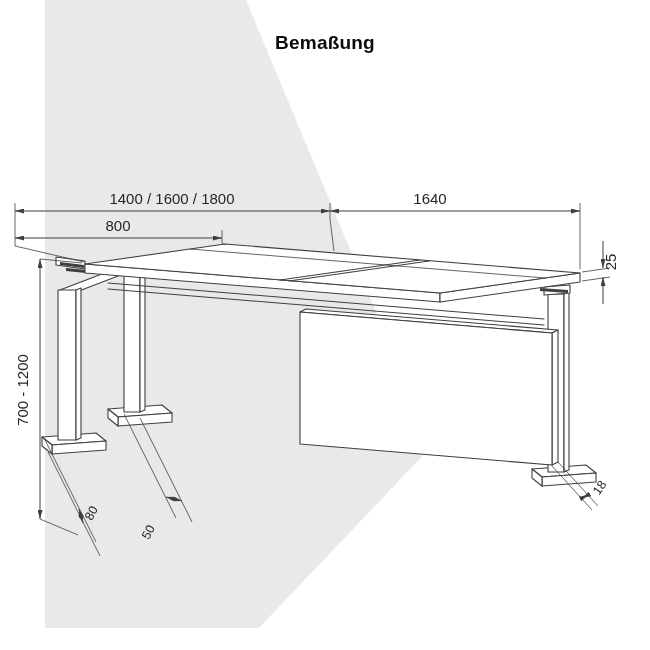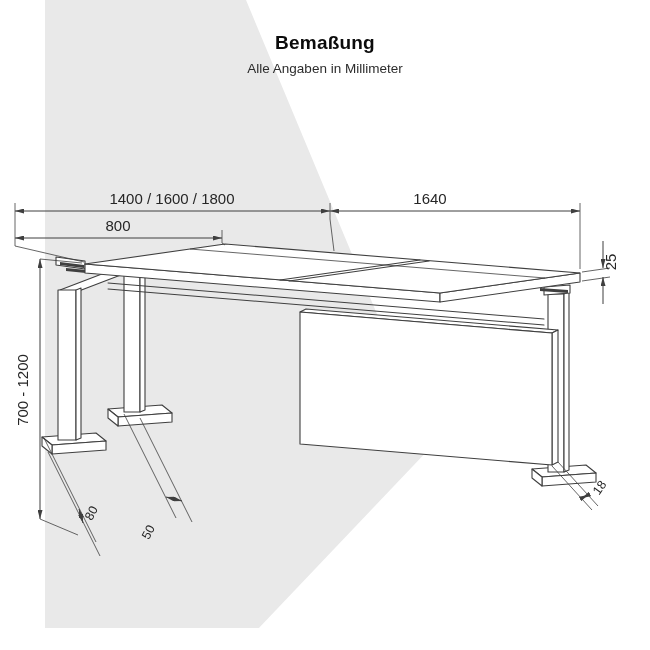--- a/index.html
+++ b/index.html
@@ -43,21 +43,20 @@
   }
   text.dim-sm { font-size:12.5px; }
 </style>
 </head>
 <body>
 
 <div class="stage">
 
   <header class="title-block">
     <h1>Bemaßung</h1>
-    <p>Alle Angaben in Millimeter</p>
   </header>
 
   <svg class="diagram" width="650" height="650" viewBox="0 0 650 650">
 
     <defs>
       <marker id="ae" viewBox="0 0 9 5" refX="9" refY="2.5" markerWidth="9" markerHeight="5" orient="auto" markerUnits="userSpaceOnUse">
         <path class="arrow" d="M0,0 L9,2.5 L0,5 Z"></path>
       </marker>
       <marker id="as" viewBox="0 0 9 5" refX="0" refY="2.5" markerWidth="9" markerHeight="5" orient="auto" markerUnits="userSpaceOnUse">
         <path class="arrow" d="M9,0 L0,2.5 L9,5 Z"></path>

